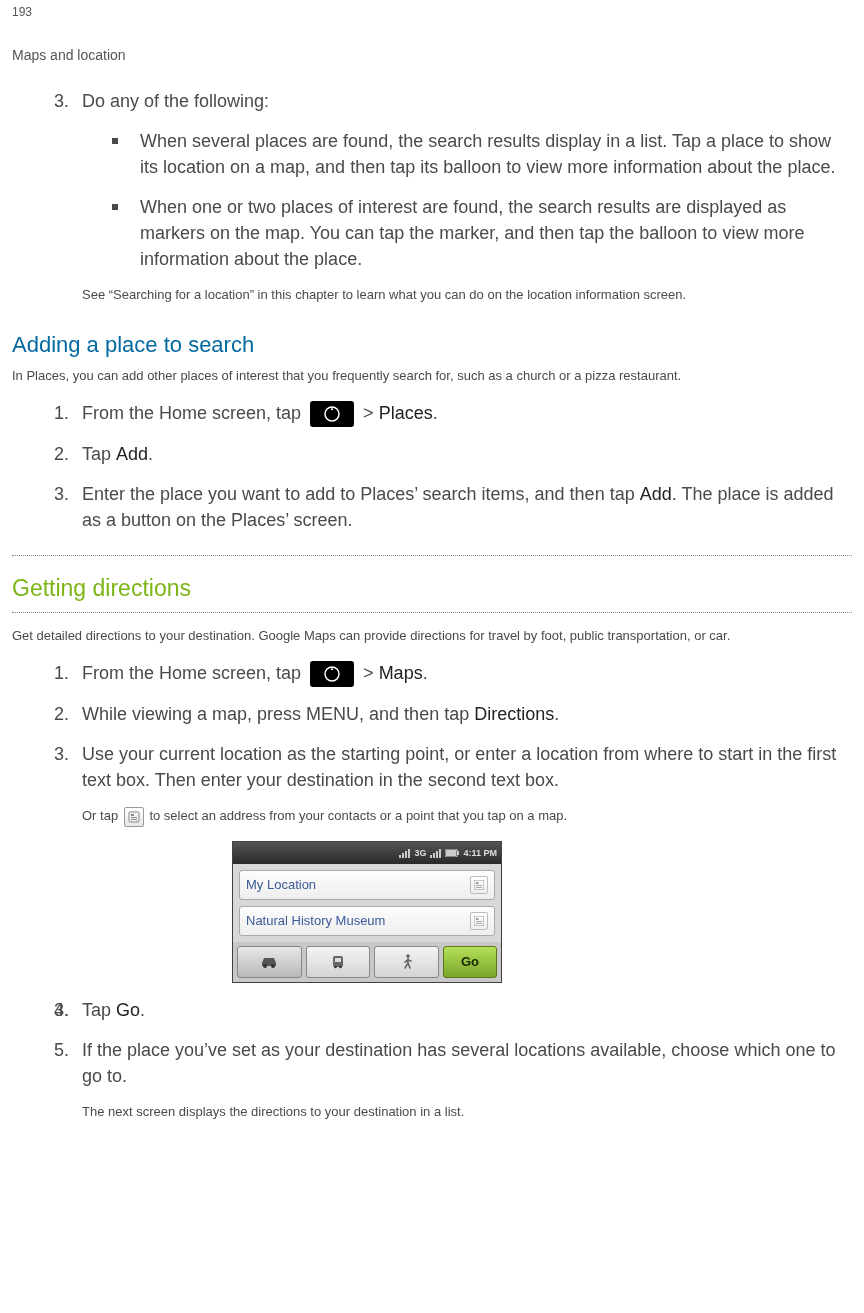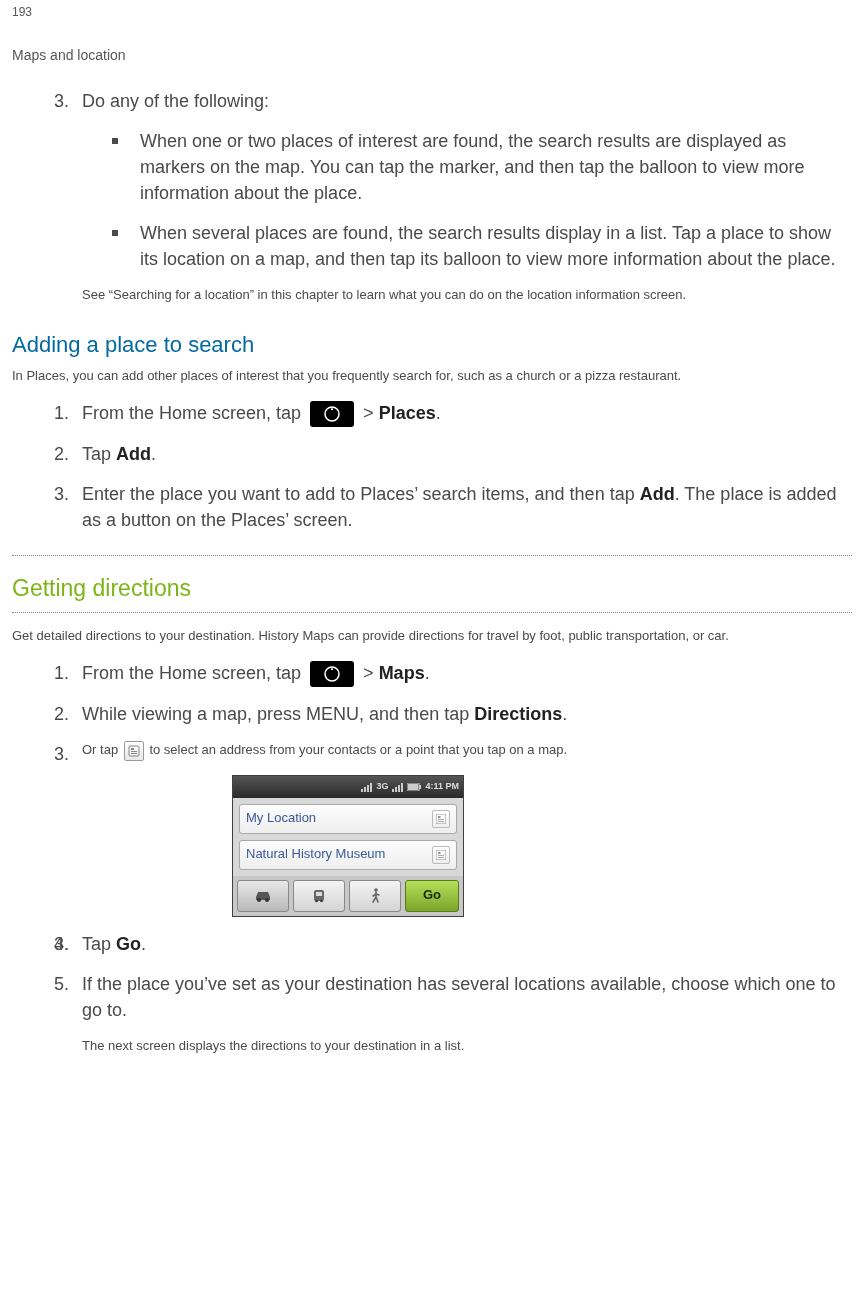--- a/index.html
+++ b/index.html
@@ -101,24 +101,24 @@
     width: 20px;
     height: 20px;
     border: 1px solid #999;
     border-radius: 2px;
     position: relative;
     margin: 0 2px;
     background: linear-gradient(#fefefe,#e8e8e8);
   }
   .iconsmall svg { position: absolute; left: 50%; top: 50%; transform: translate(-50%,-50%); }
 
-  .strong { color: #222; font-weight: 700; }
+  .strong { color: #222; font-weight: 400; }
 
   .screenshot {
-    width: 232px;
+    width: 270px;
     margin: 8px 12px 14px 150px;
     border: 1px solid #404040;
     background: #d8d8d8;
     font-family: Arial, sans-serif;
   }
   .screenshot .statusbar {
     height: 22px;
     background: linear-gradient(#555,#2a2a2a);
     display: flex;
     justify-content: flex-end;
@@ -184,24 +184,24 @@
 <div class="header">
   <span class="pgnum">193</span>
   <span class="chapter">Maps and location</span>
 </div>
 
 <div class="content">
   <div class="ol-num">
     <span class="num">3.</span>
     <span>Do any of the following:</span>
     <div class="ul-square">
-      <span>When one or two places of interest are found, the search results are displayed as markers on the map. You can tap the marker, and then tap the balloon to view more information about the place.</span>
+      <span>When several places are found, the search results display in a list. Tap a place to show its location on a map, and then tap its balloon to view more information about the place.</span>
     </div>
     <div class="ul-square">
-      <span>When several places are found, the search results display in a list. Tap a place to show its location on a map, and then tap its balloon to view more information about the place.</span>
+      <span>When one or two places of interest are found, the search results are displayed as markers on the map. You can tap the marker, and then tap the balloon to view more information about the place.</span>
     </div>
     <div class="para">See “Searching for a location” in this chapter to learn what you can do on the location information screen.</div>
   </div>
 </div>
 
 <div class="h3">Adding a place to search</div>
 <div class="para" style="margin-top:4px">In Places, you can add other places of interest that you frequently search for, such as a church or a pizza restaurant.</div>
 <div class="content">
   <div class="ol-num">
     <span class="num">1.</span>
@@ -221,40 +221,41 @@
   <div class="ol-num">
     <span class="num">3.</span>
     <span>Enter the place you want to add to Places’ search items, and then tap </span><span class="strong">Add</span><span>. The place is added as a button on the Places’ screen.</span>
   </div>
 </div>
 
 <hr class="dotsep">
 <div class="h2">Getting directions</div>
 <hr class="dotsep2">
 
-<div class="para">Get detailed directions to your destination. History Maps can provide directions for travel by foot, public transportation, or car.</div>
+<div class="para">Get detailed directions to your destination. Google Maps can provide directions for travel by foot, public transportation, or car.</div>
 
 <div class="content">
   <div class="ol-num">
     <span class="num">1.</span>
     <span>From the Home screen, tap </span>
     <span class="iconbox">
       <svg width="18" height="18" viewBox="0 0 18 18">
           <circle cx="9" cy="9" r="7" fill="none" stroke="#fff" stroke-width="1.5"></circle>
           <polygon points="9,2 7.8,5 10.2,5" fill="#fff"></polygon>
         </svg>
     </span>
     <span> &gt; </span><span class="strong">Maps</span><span>.</span>
   </div>
   <div class="ol-num">
     <span class="num">2.</span>
     <span>While viewing a map, press MENU, and then tap </span><span class="strong">Directions</span><span>.</span>
   </div>
   <div class="ol-num">
     <span class="num">3.</span>
+    <span>Use your current location as the starting point, or enter a location from where to start in the first text box. Then enter your destination in the second text box.</span>
     <div class="para">
       <span>Or tap </span>
       <span class="iconsmall">
         <svg width="12" height="12" viewBox="0 0 12 12">
             <rect x="1" y="1" width="10" height="10" rx="1" fill="none" stroke="#888" stroke-width="1"></rect>
             <rect x="3" y="3" width="3" height="2" fill="#888"></rect>
             <rect x="3" y="6" width="6" height="1" fill="#888"></rect>
             <rect x="3" y="8" width="6" height="1" fill="#888"></rect>
           </svg>
       </span>

